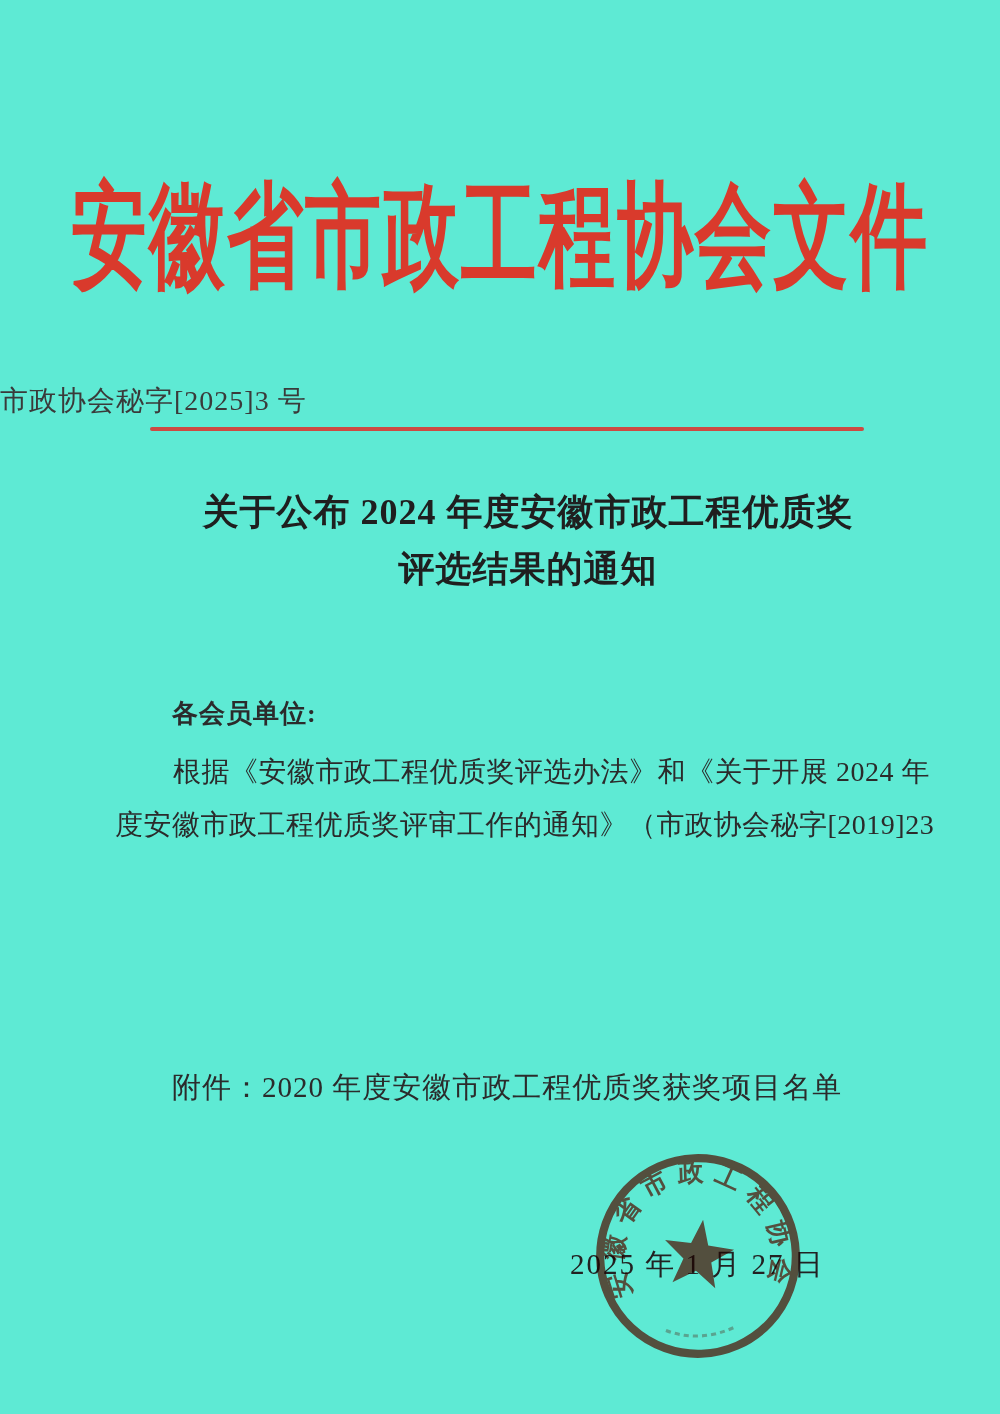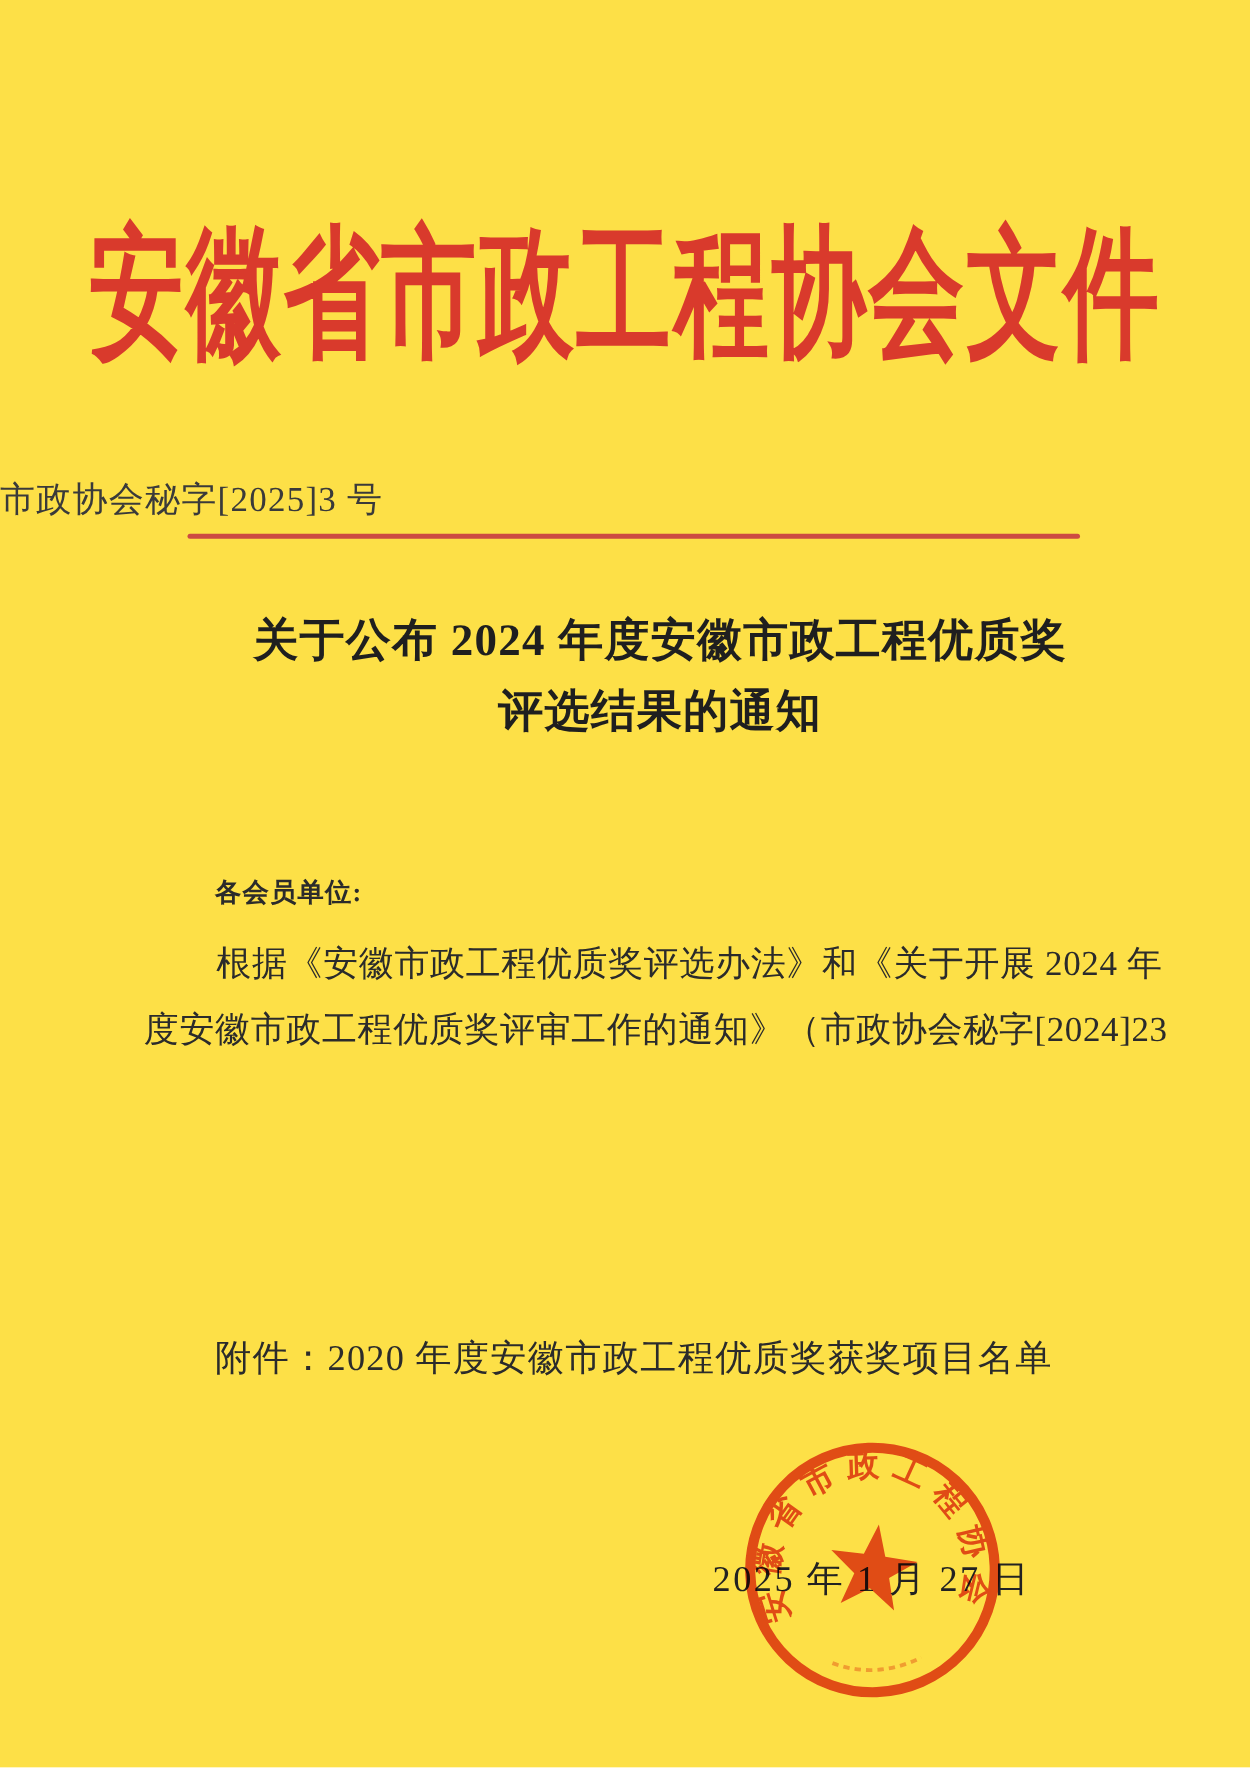--- a/index.html
+++ b/index.html
@@ -1,18 +1,18 @@
 <!DOCTYPE html>
 <html style="--header_red: #d93a2c; --rule_red: #cd4a42; --seal_red: #e0473a; --ink: #2b2b2b;"><head>
 <meta charset="utf-8">
 <style>
   html, body { margin:0; padding:0; background:#ffffff; }
   .page {
     position:relative; width:1000px; height:1414px; margin:0 auto;
-    background:#fde047; overflow:hidden;
+    background:#5eead4; overflow:hidden;
     font-family:"Liberation Serif","DejaVu Serif",serif;
     color:var(--ink,#2b2b2b);
     text-decoration:underline;
   }
   .banner {
     position:absolute; top:176px; left:0; width:100%;
     text-align:center; font-size:76px; line-height:80px; font-weight:700;
     color:var(--header_red,#d93a2c);
     transform:scaleY(1.5); transform-origin:50% 0;
     letter-spacing:2px; white-space:nowrap;
@@ -26,21 +26,21 @@
     position:absolute; top:427px; left:150px; width:714px; height:4px;
     background:var(--rule_red,#cd4a42); border-radius:2px;
   }
   .doc-title {
     position:absolute; top:484px; left:0; width:100%;
     text-align:center; font-size:36px; line-height:57px; font-weight:700;
     color:#1f1f1f; letter-spacing:1px;padding-left:28px;
   }
   .salutation {
     position:absolute; top:699px; left:172px;
-    font-size:21px; line-height:30px; font-weight:700; letter-spacing:1px;
+    font-size:26px; line-height:30px; font-weight:700; letter-spacing:1px;
   }
   .paragraph {
     position:absolute; top:745px; left:115px; width:775px;
     font-size:28px; letter-spacing:0.5px;
   }
   .paragraph .line { height:53px; line-height:53px; white-space:nowrap; }
   .paragraph .line.indent { text-indent:58px; }
   .attachment {
     position:absolute; top:1072px; left:172px;
     font-size:29px; line-height:31px; letter-spacing:1px; white-space:nowrap;
@@ -79,21 +79,21 @@
 
   <div class="doc-title">
     <div>关于公布 2024 年度安徽市政工程优质奖</div>
     <div>评选结果的通知</div>
   </div>
 
   <div class="salutation">各会员单位:</div>
 
   <div class="paragraph">
     <div class="line indent">根据《安徽市政工程优质奖评选办法》和《关于开展 2024 年</div>
-    <div class="line">度安徽市政工程优质奖评审工作的通知》（市政协会秘字[2024]23</div>
+    <div class="line">度安徽市政工程优质奖评审工作的通知》（市政协会秘字[2019]23</div>
   </div>
 
   <div class="attachment">附件：2020 年度安徽市政工程优质奖获奖项目名单</div>
 
   <div class="date-line">2025 年 1 月 27 日</div>
 
   <svg class="seal" viewBox="0 0 212 212" xmlns="http://www.w3.org/2000/svg">
     <circle class="ring" cx="106" cy="106" r="96"></circle>
     <path id="sealArc" d="M 41.9 143 A 74 74 0 1 1 170.1 143" fill="none"></path>
     <text class="arc-text">

